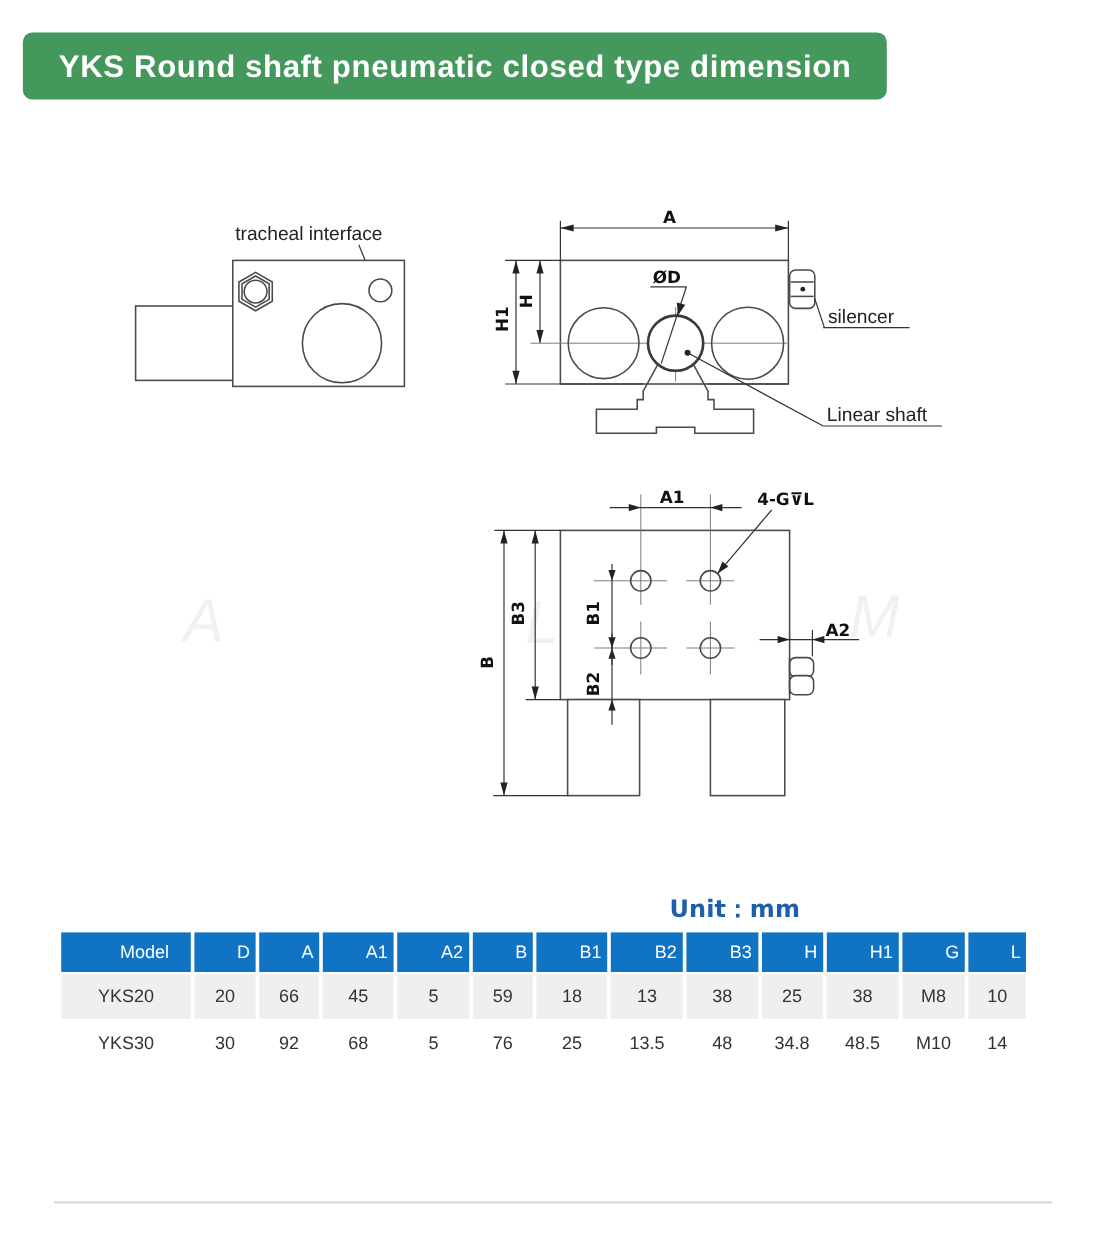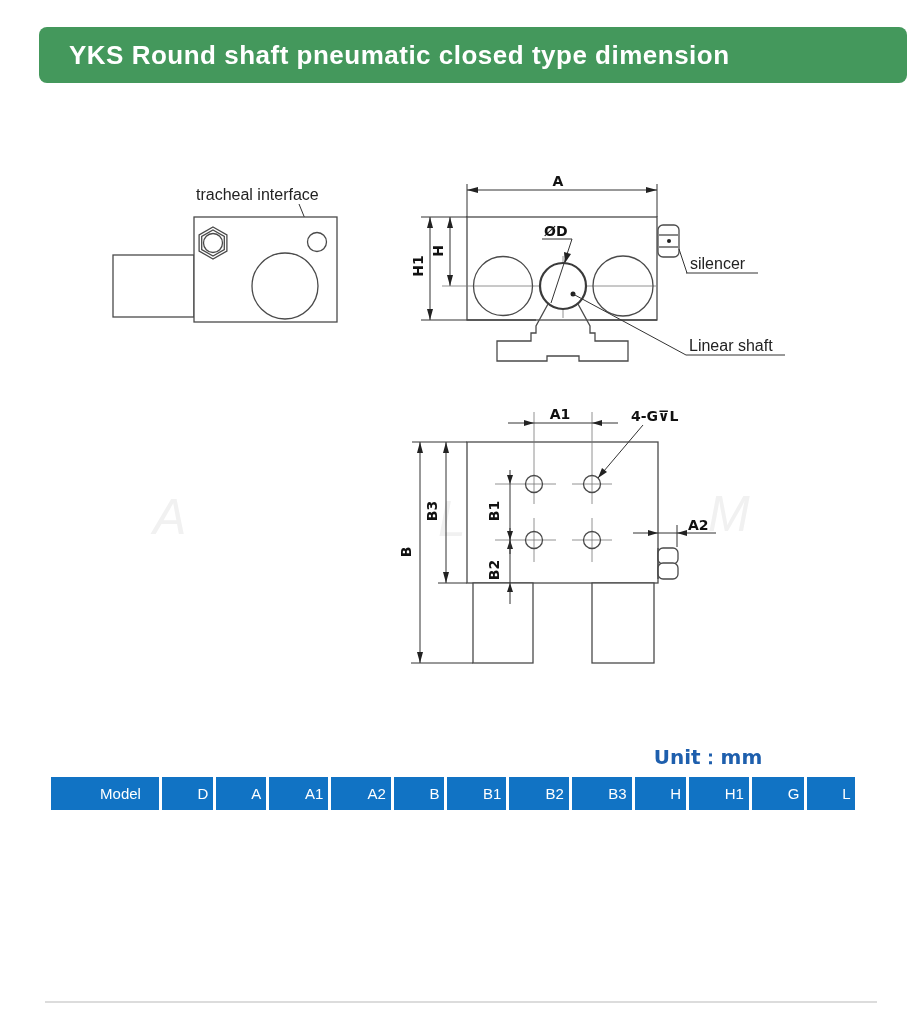--- a/index.html
+++ b/index.html
@@ -1,38 +1,38 @@
 <!DOCTYPE html>
 <html><head>
 <meta charset="utf-8">
 <style>
   html,body{margin:0;padding:0;background:#fff;}
   .page{position:relative;width:914px;height:1028px;background:#fff;overflow:hidden;
         font-family:"Liberation Sans","DejaVu Sans",sans-serif;}
   
-  .banner{position:absolute;left:39px;top:27px;width:868px;height:56px;background:#44985c;
+  .banner{position:absolute;left:19px;top:27px;width:720px;height:56px;background:#44985c;
           border-radius:8px;display:flex;align-items:center;text-align:right;}
   .banner span{color:#fff;font-size:26px;font-weight:bold;padding-left:30px;letter-spacing:.5px;}
   
   .wm{position:absolute;color:#f1f1f1;font-size:50px;font-style:italic;font-weight:400;z-index:0;
       font-family:"Liberation Sans",sans-serif;}
   .wm-a{left:153px;top:488px;}
   .wm-l{left:438px;top:490px;}
   .wm-m{left:708px;top:485px;}
   
   svg.drawing{position:absolute;left:0;top:140px;z-index:1;}
   .shape{fill:#fff;stroke:#4a4a4a;stroke-width:1.3;}
   .shapeln{fill:none;stroke:#4a4a4a;stroke-width:1.3;}
   .thin{fill:none;stroke:#777;stroke-width:.8;}
   .dim{fill:none;stroke:#333;stroke-width:1;}
   .arr{fill:#222;stroke:none;}
   .dimtxt{fill:#111;font-size:14px;font-weight:bold;font-family:"DejaVu Sans","Liberation Sans",sans-serif;}
   .lbltxt{fill:#222;font-size:16px;font-family:"Liberation Sans",sans-serif;}
   
-  .unit{position:absolute;left:558px;top:744px;width:300px;text-align:center;color:#1e5fad;
+  .unit{position:absolute;left:558px;top:744px;width:300px;text-align:left;color:#1e5fad;
         font-size:20px;font-weight:bold;z-index:2;font-family:"DejaVu Sans","Liberation Sans",sans-serif;}
   
   table.dims{position:absolute;left:48px;top:775px;width:810px;border-collapse:separate;
              border-spacing:3px 2px;z-index:2;font-size:15px;}
   table.dims th{background:#1173c4;color:#fff;font-weight:normal;height:31px;text-align:center;padding-left:32px;}
   table.dims td{color:#333;height:35px;text-align:center;}
   table.dims col.model{width:108px;}
   table.dims tbody tr:nth-child(odd) td{background:#efefef;}
   table.dims tbody tr:nth-child(even) td{background:#ffffff;}
   .bottomline{position:absolute;left:45px;top:1001px;width:832px;height:2px;background:#dcdcdc;z-index:1;}
@@ -198,17 +198,47 @@
           <th>B1</th>
           <th>B2</th>
           <th>B3</th>
           <th>H</th>
           <th>H1</th>
           <th>G</th>
           <th>L</th>
         </tr>
     </thead>
     <tbody>
+        <tr>
+          <td>YKS20</td>
+          <td>20</td>
+          <td>66</td>
+          <td>45</td>
+          <td>5</td>
+          <td>59</td>
+          <td>18</td>
+          <td>13</td>
+          <td>38</td>
+          <td>25</td>
+          <td>38</td>
+          <td>M8</td>
+          <td>10</td>
+        </tr>
+        <tr>
+          <td>YKS30</td>
+          <td>30</td>
+          <td>92</td>
+          <td>68</td>
+          <td>5</td>
+          <td>76</td>
+          <td>25</td>
+          <td>13.5</td>
+          <td>48</td>
+          <td>34.8</td>
+          <td>48.5</td>
+          <td>M10</td>
+          <td>14</td>
+        </tr>
       </tbody>
   </table>
 
   <div class="bottomline"></div>
 </div>
 
 </body></html>

